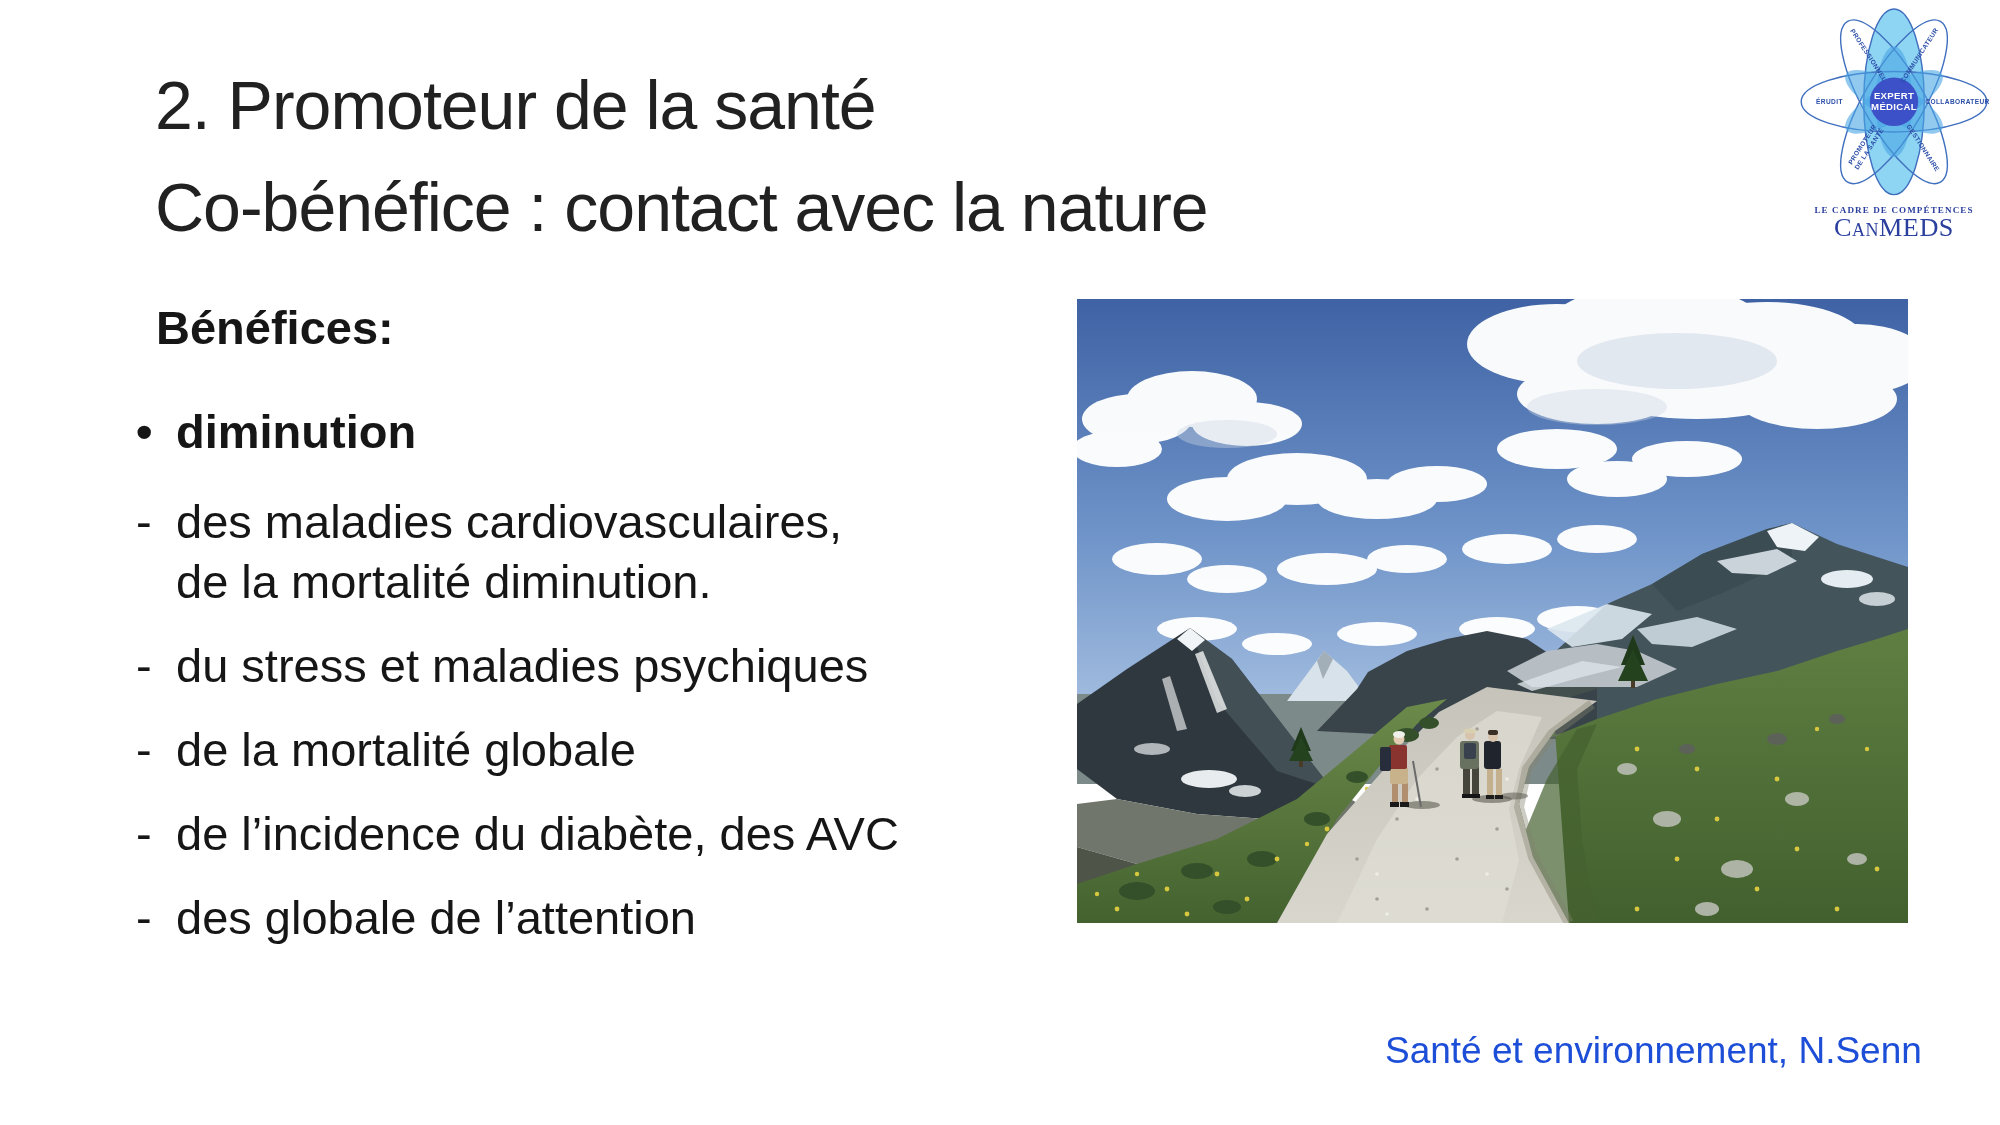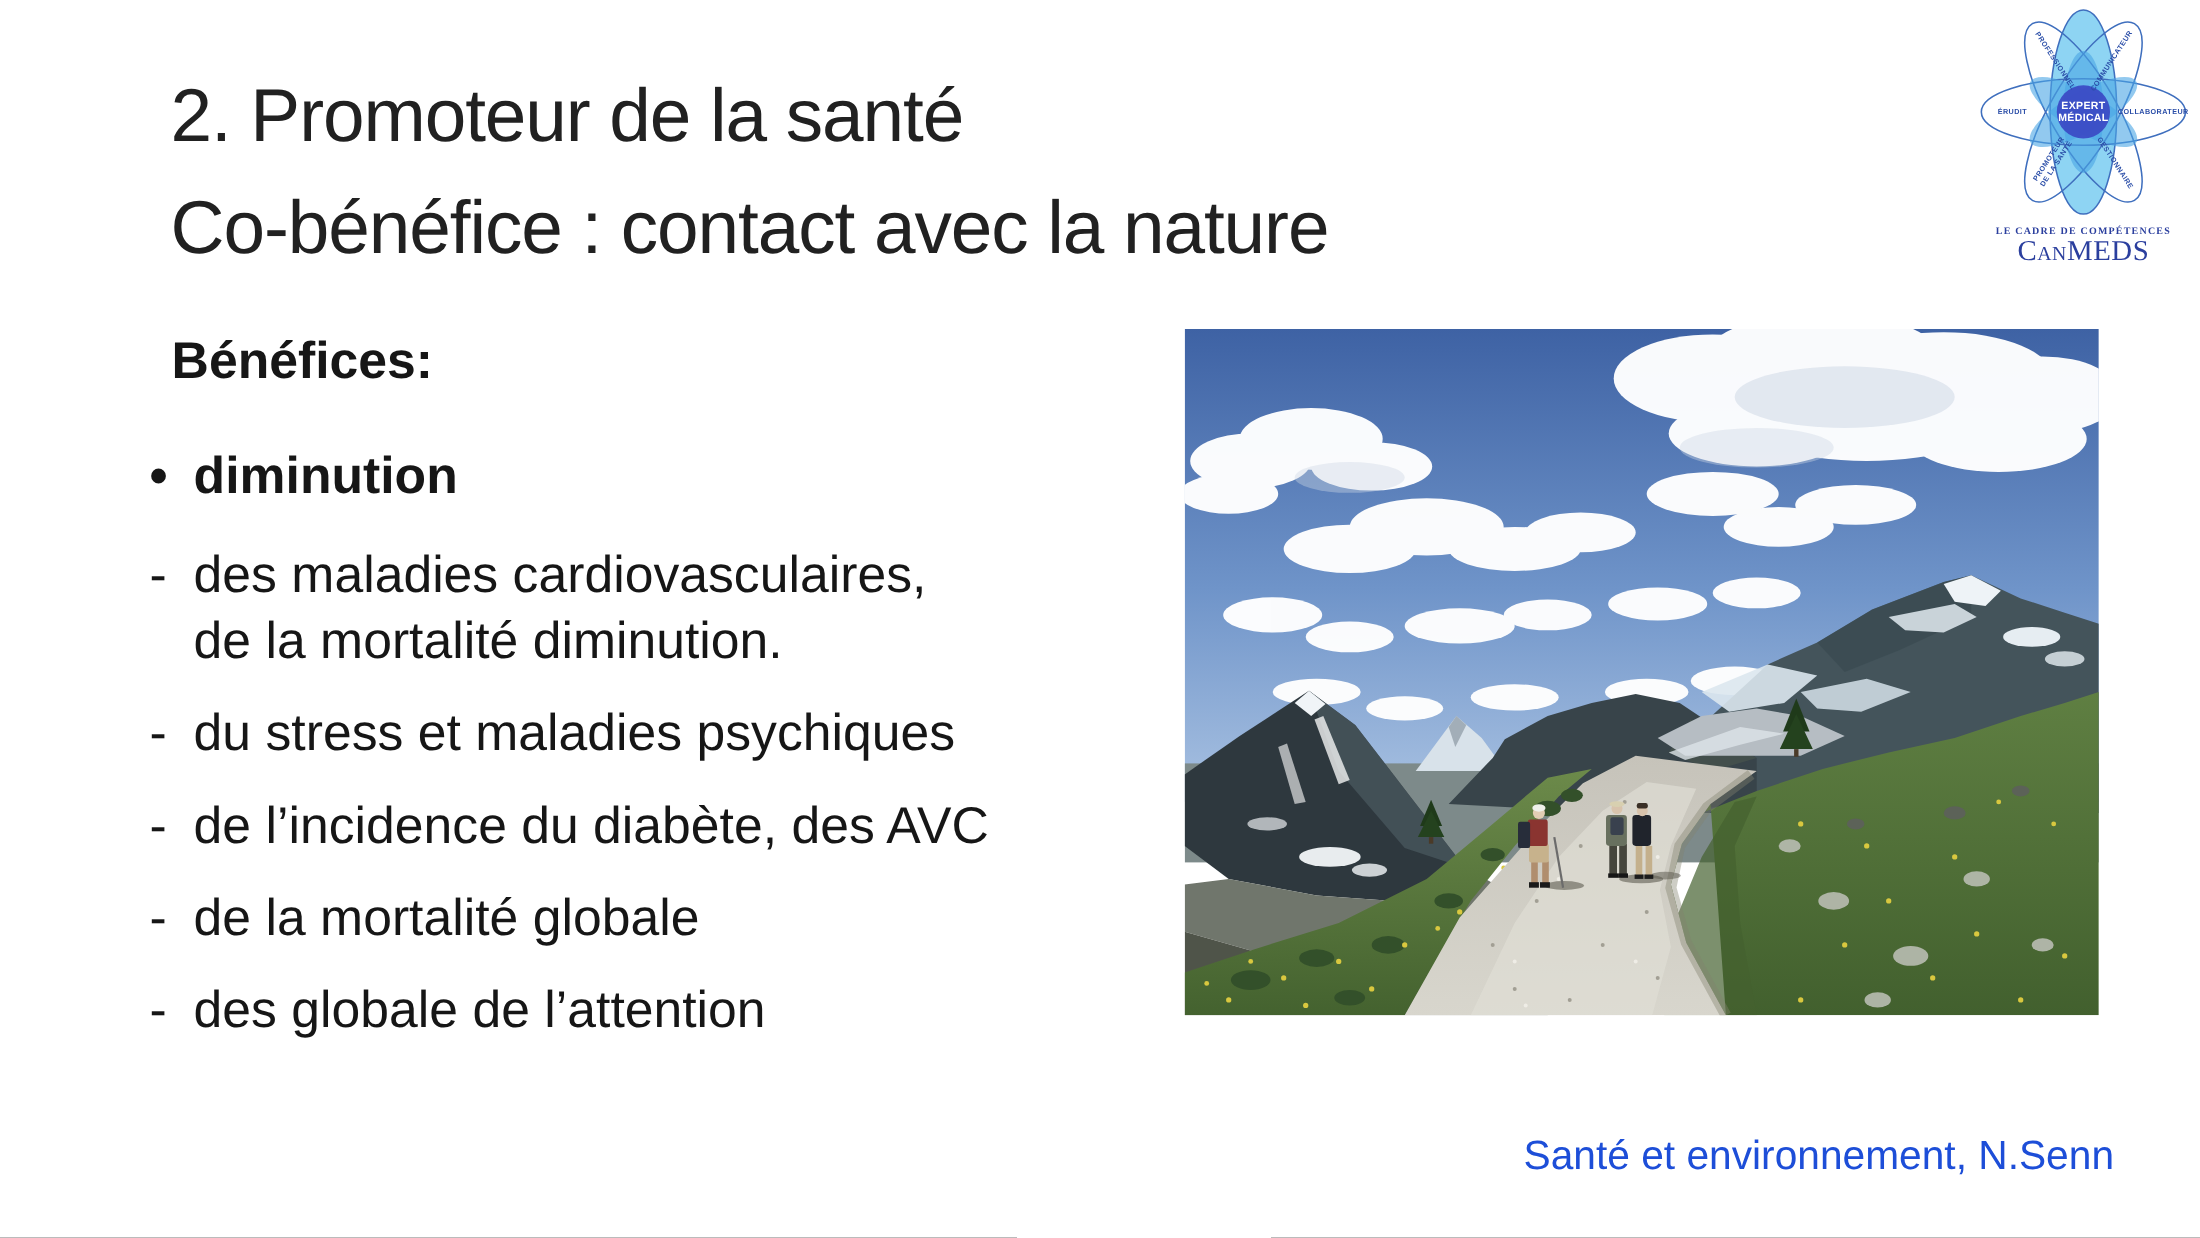--- a/index.html
+++ b/index.html
@@ -71,23 +71,23 @@
   </div>
 
   <div class="body-block">
     <div class="body-heading">Bénéfices:</div>
     <div class="body-bullet"><span class="mk">•</span><span>diminution</span></div>
 
     <div class="li"><span class="mk">-</span><span>des maladies cardiovasculaires,</span><br><span>de la mortalité diminution.</span></div>
 
     <div class="li"><span class="mk">-</span><span>du stress et maladies psychiques</span></div>
 
+    <div class="li"><span class="mk">-</span><span>de la mortalité globale</span></div>
+
     <div class="li"><span class="mk">-</span><span>de l’incidence du diabète, des AVC</span></div>
-
-    <div class="li"><span class="mk">-</span><span>de la mortalité globale</span></div>
 
     <div class="li"><span class="mk">-</span><span>des globale de l’attention</span></div>
   </div>
 
   <div class="photo">
     <svg viewBox="0 0 831 624" preserveAspectRatio="none" role="img" aria-label="Randonneurs sur un chemin de montagne dans les Alpes, ciel bleu avec cumulus">
       <defs>
         <linearGradient id="sky" x1="0" y1="0" x2="0" y2="1">
           <stop offset="0" stop-color="#3e62a4"></stop>
           <stop offset="0.55" stop-color="#6f94c9"></stop>

